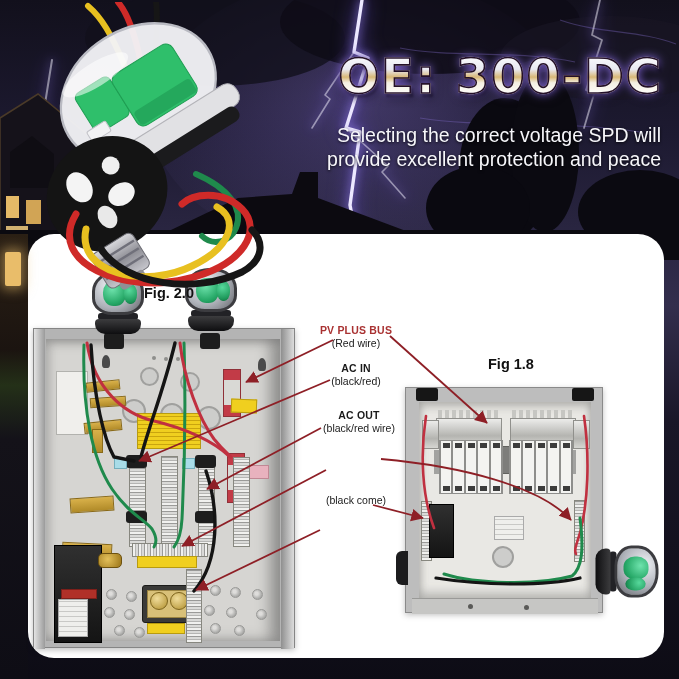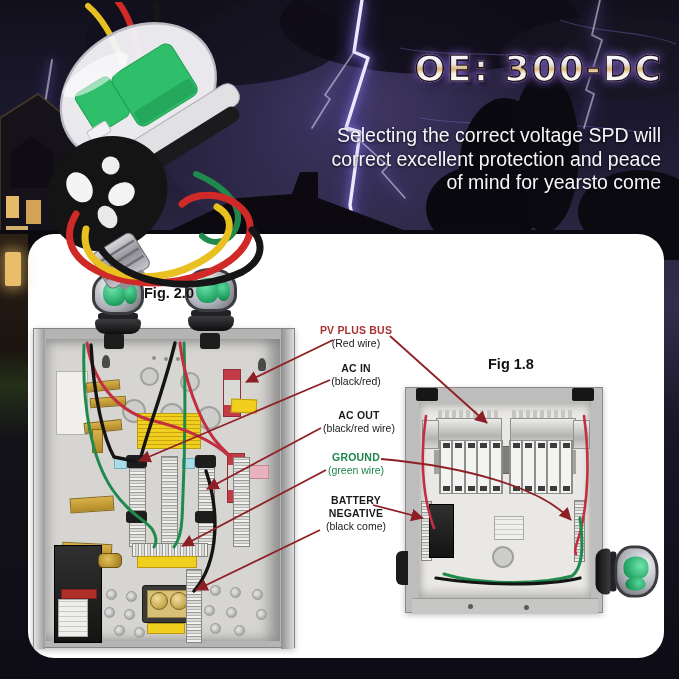--- a/index.html
+++ b/index.html
@@ -10,21 +10,21 @@
 
   
   #scene-svg{left:0;top:0;}
   .bolt{fill:none;stroke:#ece8ff;stroke-linejoin:round;stroke-linecap:round;
         filter:drop-shadow(0 0 4px #8d79e0) drop-shadow(0 0 9px #5b48b8);}
   .bolt.faint{opacity:.55;}
   .streak{fill:none;stroke:#8a74d8;opacity:.35;stroke-width:1.2;}
 
   
   #model-title{right:16px;top:48px;font-family:"DejaVu Sans",sans-serif;
-    font-size:36px;font-weight:bold;letter-spacing:2px;white-space:nowrap;
+    font-size:48px;font-weight:bold;letter-spacing:2px;white-space:nowrap;
     background:linear-gradient(180deg,#ffffff 8%,#e9e9f2 38%,#d8b877 52%,#f4efe2 62%,#ffffff 86%);
     -webkit-background-clip:text;background-clip:text;color:transparent;
     -webkit-text-stroke:1.6px #241028;
     filter:drop-shadow(0 0 5px rgba(138,110,225,.95)) drop-shadow(2px 3px 1px rgba(5,3,12,.9));}
   #tagline{right:18px;top:124px;width:450px;text-align:right;color:#f6f6fa;
     font-size:19.5px;line-height:23.5px;font-weight:400;
     text-shadow:0 1px 3px rgba(0,0,0,.8);}
 
   
   #white-card{left:28px;top:234px;width:636px;height:424px;background:#ffffff;border-radius:26px;}
@@ -136,22 +136,21 @@
     <ellipse cx="505" cy="170" rx="46" ry="72" fill="#0a0910"></ellipse>
     <ellipse cx="545" cy="152" rx="34" ry="80" fill="#0b0a11"></ellipse>
     <ellipse cx="478" cy="208" rx="52" ry="42" fill="#0a0910"></ellipse>
     <ellipse cx="640" cy="212" rx="62" ry="42" fill="#0b0a11"></ellipse>
     <rect x="0" y="230" width="679" height="30" fill="#0b0a10"></rect>
   </svg>
 
   <div id="model-title" class="abs">OE: 300-DC</div>
   <div id="tagline" class="abs">
     <div>Selecting the correct voltage SPD will</div>
-    <div>correct excellent protection and peace</div>
-    <div>of mind for yearsto come</div>
+    <div>provide excellent protection and peace</div>
   </div>
 
   <div id="white-card" class="abs"></div>
   <div id="house-strip" class="abs"></div>
   <div id="house-window" class="abs"></div>
 
   <div id="panel-left" class="abs panel">
     <div id="pl-flange" class="abs"></div>
     <div id="pl-inner" class="abs"></div>
     <div id="pl-rwall" class="abs"></div>
@@ -307,26 +306,21 @@
     <div class="s">(Red wire)</div>
   </div>
   <div class="abs callout" style="left:297px;top:362px;">
     <div class="t" style="color: rgb(26, 26, 26);">AC IN</div>
     <div class="s">(black/red)</div>
   </div>
   <div class="abs callout" style="left:300px;top:409px;">
     <div class="t" style="color: rgb(26, 26, 26);">AC OUT</div>
     <div class="s">(black/red wire)</div>
   </div>
-  <div class="abs callout green" style="left:297px;top:451px;">
-    <div class="t" style="color: rgb(30, 132, 73);">GROUND</div>
-    <div class="s">(green wire)</div>
-  </div>
   <div class="abs callout" style="left:310px;top:494px;width:92px;">
-    <div class="t" style="color: rgb(26, 26, 26);">BATTERY NEGATIVE</div>
     <div class="s">(black come)</div>
   </div>
 
   <svg class="abs" style="left:0;top:0;pointer-events:none;" width="679" height="679" viewBox="0 0 679 679">
     <defs>
       <marker id="ah" markerWidth="8" markerHeight="8" refX="6.5" refY="3.5" orient="auto">
         <path d="M0,0 L7,3.5 L0,7 Z" fill="#8e1f26"></path>
       </marker>
     </defs>
     <line class="arrow-line" x1="333" y1="340" x2="246" y2="382" marker-end="url(#ah)"></line>

